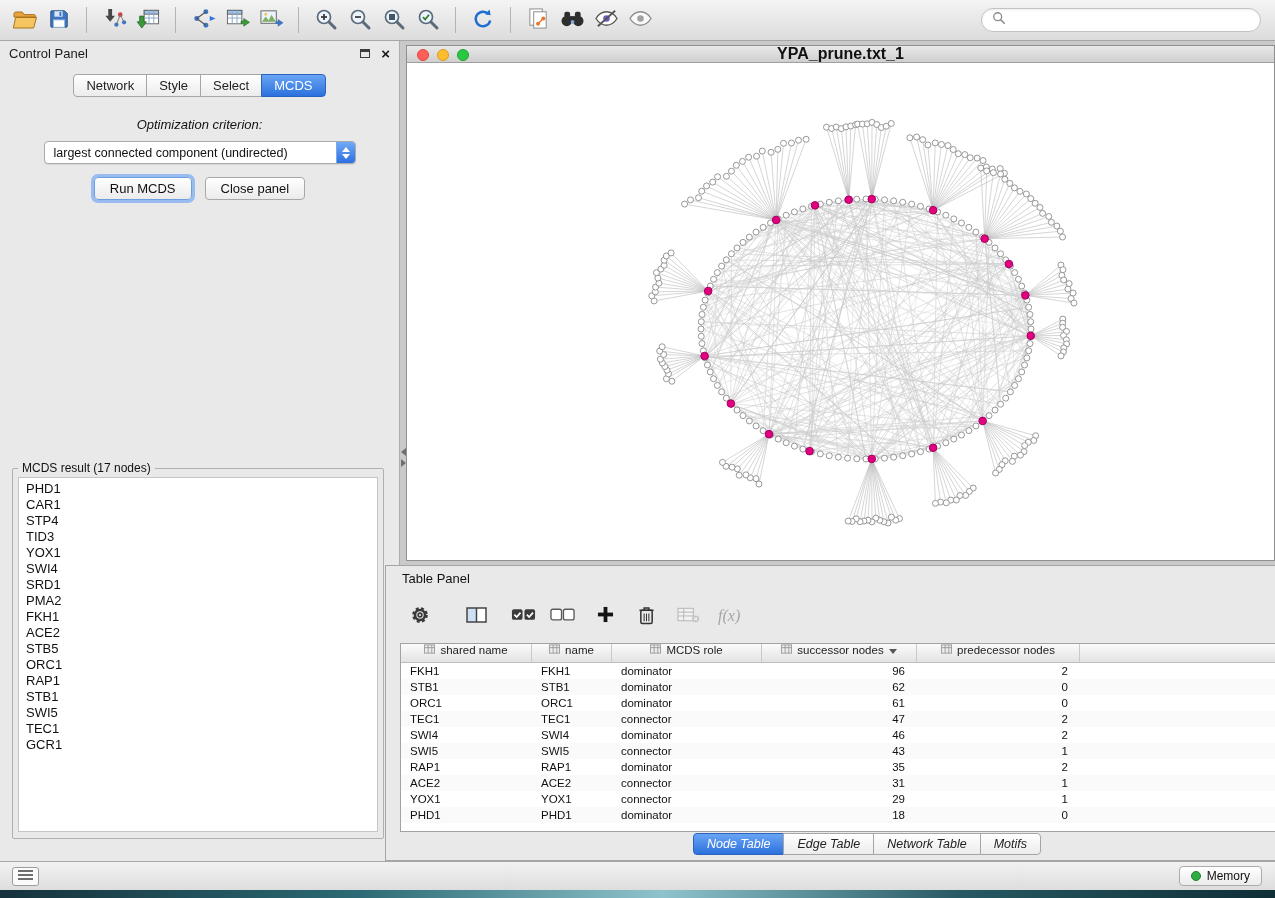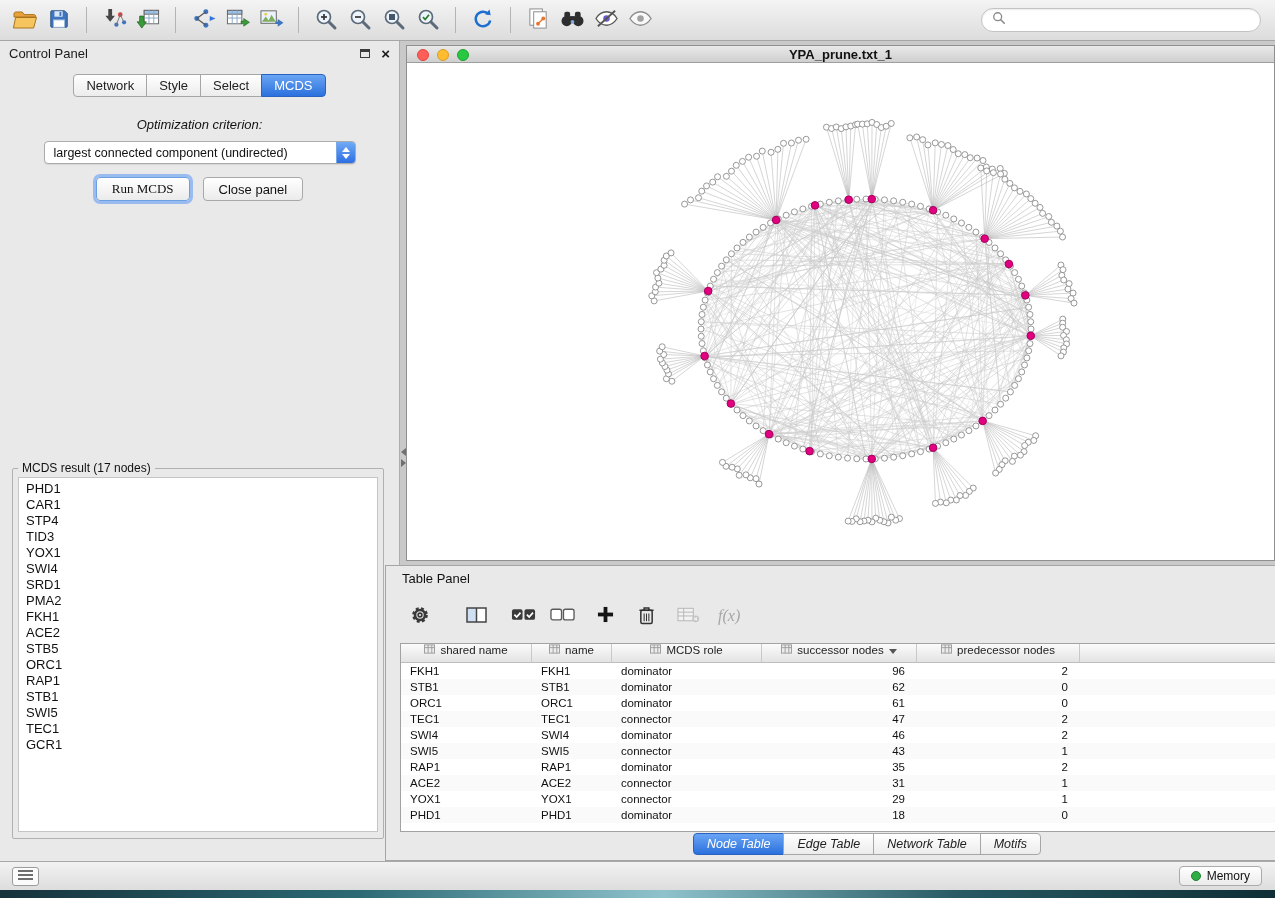--- a/index.html
+++ b/index.html
@@ -81,21 +81,21 @@
     display:flex; flex-direction:column; align-items:center; justify-content:center; gap:2px;
     border-left:1px solid #7aa7e8;
   }
   .btn-row { display:flex; justify-content:center; gap:13px; margin-top:13px; }
   .cp-btn {
     font-size:13px; padding:3px 15px; color:#111;
     background:linear-gradient(#ffffff,#ebebeb);
     border:1px solid #a8a8a8; border-radius:4px;
     font-family:"Liberation Sans","DejaVu Sans",sans-serif;
   }
-  .cp-btn.focused { box-shadow:0 0 0 3px rgba(110,165,245,.65); border-color:#6c9fe2;font-family:Liberation Serif, serif; }
+  .cp-btn.focused { box-shadow:0 0 0 3px rgba(110,165,245,.65); border-color:#6c9fe2; }
 
   .mcds-fieldset {
     position:absolute; left:12px; right:15px; top:420px; bottom:22px;
     border:1px solid #b0b0b0; border-radius:2px; margin:0; padding:2px 5px 6px 5px;
   }
   .mcds-fieldset legend { font-size:12px; padding:0 4px; color:#111; }
   .mcds-list {
     width:100%; height:100%; background:#fff; border:1px solid #c5c5c5;
     overflow:hidden; padding:3px 0 0 7px; font-size:13px; line-height:16px; color:#111;
   }
@@ -105,21 +105,21 @@
   .network-window {
     position:absolute; left:406px; top:45px; width:869px; height:516px;
     background:#fff; border:1px solid #8f8f8f;
   }
   .net-titlebar {
     position:relative; height:17px;
     background:linear-gradient(#e9e9e9,#cfcfcf);
     border-bottom:1px solid #9f9f9f;
     display:flex; align-items:center; justify-content:center;
   }
-  .net-title { font-size:13px; font-weight:bold; color:#111; }
+  .net-title { font-size:16px; font-weight:bold; color:#111; }
   .traffic { position:absolute; left:10px; top:2.5px; display:flex; gap:8px; }
   .tl { width:12px; height:12px; border-radius:50%; }
   .tl-red    { background:#ff5f57; border:1px solid #e0443e; }
   .tl-yellow { background:#febc2e; border:1px solid #d89e24; }
   .tl-green  { background:#28c840; border:1px solid #1ea133; }
   .net-canvas { position:absolute; left:0; top:17px; width:867px; height:497px; background:#fff; }
   .net-canvas svg { position:absolute; left:0; top:0; }
 
   
   .vsplit-handle { position:absolute; left:400px; top:445px; width:6px; height:26px; }

